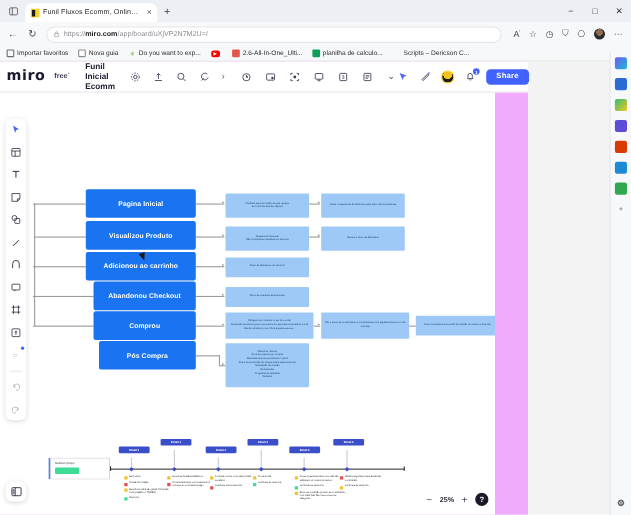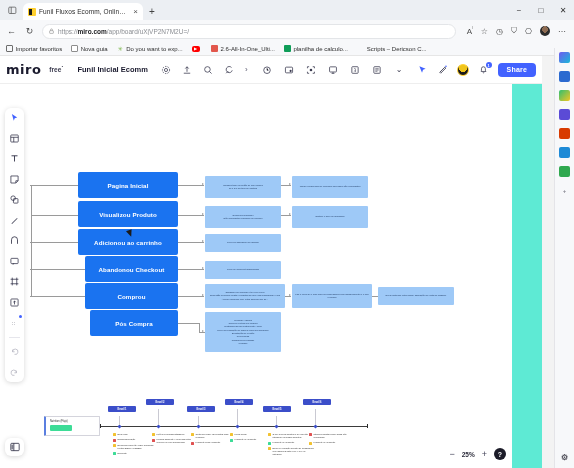--- a/index.html
+++ b/index.html
@@ -78,21 +78,21 @@
              justify-content:center; font-size:6px; }
   .bmi.folder { border:1px solid #6d6d6d; border-radius:1px; }
   .bmi.page   { border:1px solid #8d8d8d; border-radius:1px; background:#fff; }
   .bmi.spark  { color:#7ab648; }
   .bmi.yt     { background:#ff0000; border-radius:2px; width:8px; height:6px;
                 color:#fff; font-size:4px; }
   .bmi.pdf    { background:#e2574c; border-radius:1px; width:7px; height:7px; }
   .bmi.sheet  { background:#0f9d58; border-radius:1px; width:7px; height:7px; }
 
   
-  .miro { position:relative; width:542px; height:412px; background:#5eead4; }
+  .miro { position:relative; width:480px; height:412px; background:#f0abfc; }
   .miro-top {
     height:28px; background:#fff; display:flex; align-items:center;
     padding:0 6px; gap:0; border-bottom:1px solid #eee; position:relative; z-index:6;
   }
   .logo { font-size:13px; font-weight:700; color:#1a1a2e; letter-spacing:.5px;
           font-family:"DejaVu Sans", sans-serif; }
   .plan { font-size:6.5px; color:#3b3b4f; margin-left:8px; font-weight:700; }
   .boardname { font-size:7.5px; color:#1a1a2e; font-weight:700; margin-left:14px; }
   .tgrp { display:flex; align-items:center; gap:10px; margin-left:13px; }
   .tico { width:11px; height:11px; color:#3b3b50; display:flex;

